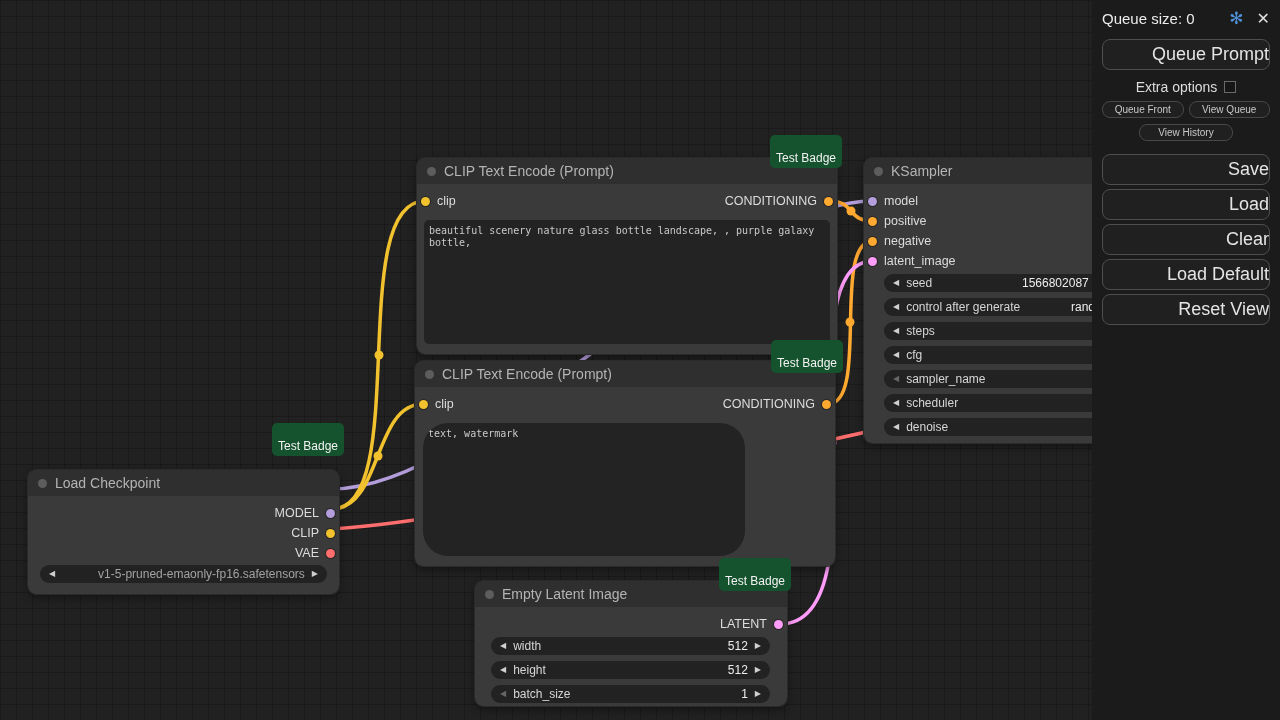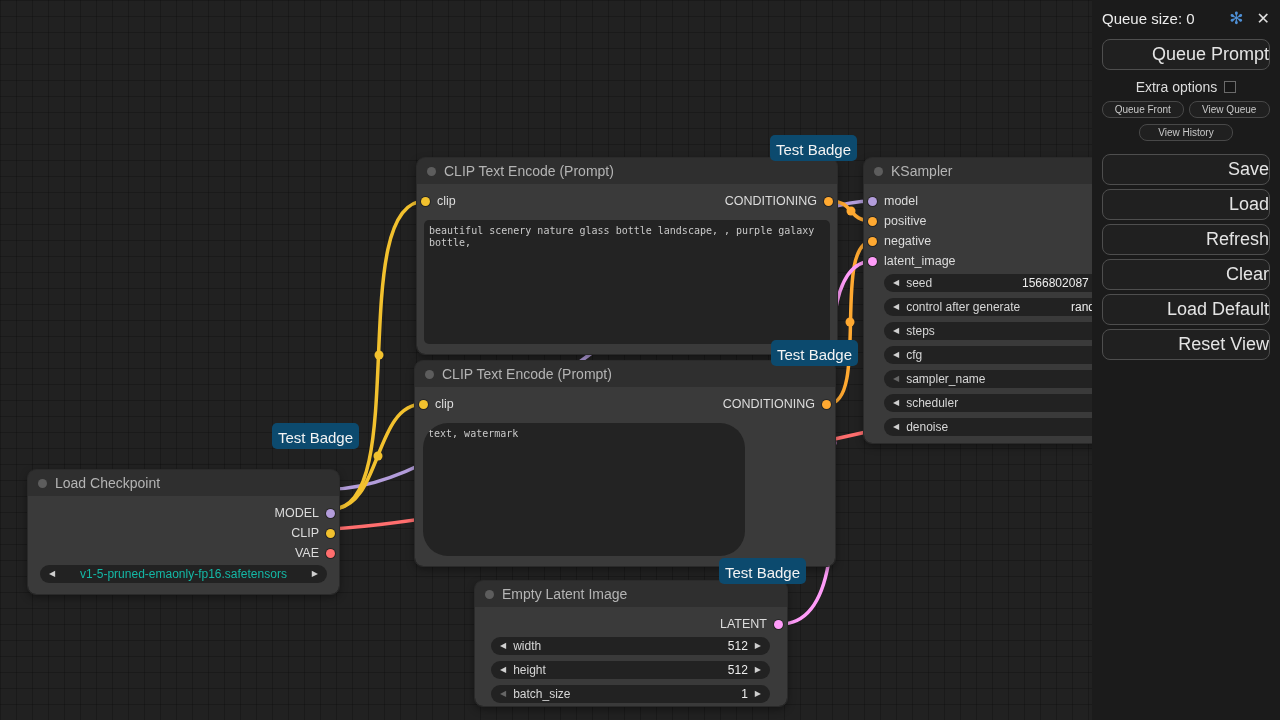--- a/index.html
+++ b/index.html
@@ -30,26 +30,26 @@
           font-family:"DejaVu Sans Mono",monospace;font-size:10px;line-height:12px;
           padding:5px 5px;resize:none;outline:none;overflow:hidden}
 
   .widget{position:absolute;height:18px;background:#222222;border-radius:9px;display:flex;
           align-items:center;color:#d6d6d6;font-size:12px;padding:0 9px;gap:7px;
           white-space:nowrap;overflow:visible}
   .warrow{font-size:8px;color:#cfcfcf;line-height:1;cursor:pointer;flex:0 0 auto}
   .warrow.dim{color:#666}
   .wlabel{color:#d6d6d6}
   .wvalue{margin-left:auto;color:#eee}
-  .wcenter{flex:1;text-align:center;color:#14b8a6;overflow:hidden}
+  .wcenter{flex:1;text-align:right;color:#a3a3a3;overflow:hidden}
   .kv{position:absolute;top:2px;color:#eee}
   .mlauto{margin-left:auto}
 
-  .badge{position:absolute;z-index:3;background:#0c4a6e;color:#f3f3f3;font-size:15px;
-         padding:6px 6px 3px;border-radius:5px;white-space:nowrap}
+  .badge{position:absolute;z-index:3;background:#14532d;color:#f3f3f3;font-size:12px;
+         padding:16px 6px 3px;border-radius:5px;white-space:nowrap}
 
   .menu{position:absolute;top:0;right:0;width:188px;height:720px;background:#1b1b1b;
         z-index:10;padding:8px 10px;color:#ddd}
   .mrow1{display:flex;align-items:center;font-size:15px;color:#ececec}
   .gear{margin-left:auto;color:#4e8fd5;font-size:17px;cursor:pointer}
   .closex{margin-left:13px;color:#e0e0e0;font-size:16px;cursor:pointer}
   .btn{display:block;width:100%;background:#202020;border:1px solid #4e4e4e;border-radius:8px;
        color:#e4e4e4;text-align:right;cursor:pointer;font-family:"Liberation Sans",sans-serif}
   .btn.qp{margin-top:10px;font-size:18px;padding:4px 0}
   .extra{display:flex;align-items:center;justify-content:center;gap:7px;font-size:14px;margin-top:9px}
@@ -245,18 +245,17 @@
     <input type="checkbox" class="chk" style="">
   </div>
   <div class="smallrow">
     <button class="sbtn">Queue Front</button>
     <button class="sbtn">View Queue</button>
   </div>
   <button class="sbtn history">View History</button>
   <div class="stack">
     <button class="btn big">Save</button>
     <button class="btn big">Load</button>
-    <button class="btn big">Refresh</button>
     <button class="btn big">Clear</button>
     <button class="btn big">Load Default</button>
     <button class="btn big">Reset View</button>
   </div>
 </div>
 
 </body></html>

